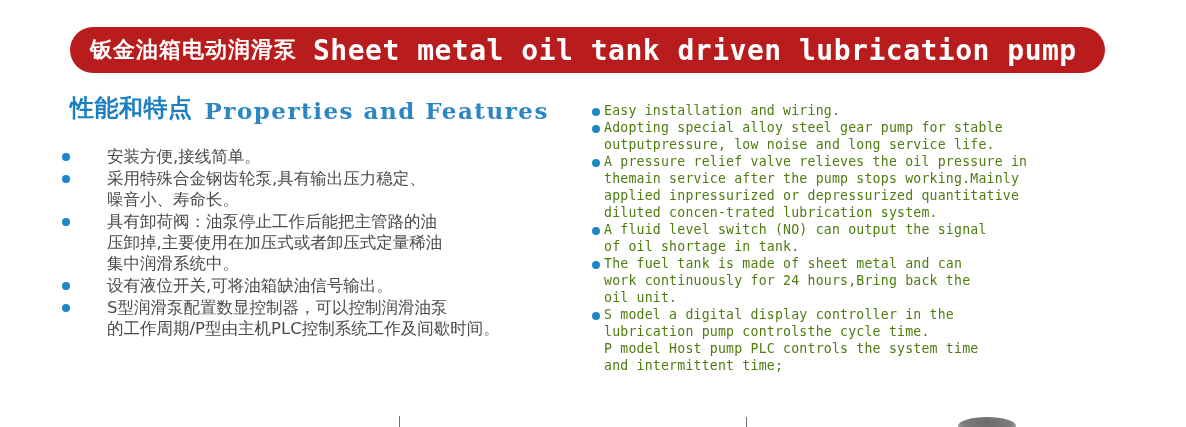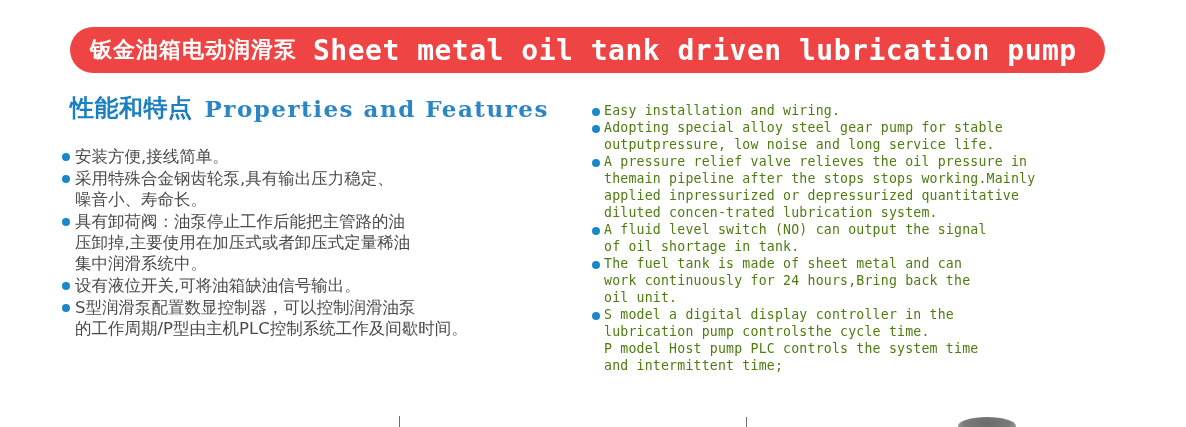--- a/index.html
+++ b/index.html
@@ -15,21 +15,21 @@
     font-family: "Liberation Sans", sans-serif;
   }
 
   
   #title-banner {
     position: absolute;
     left: 70px;
     top: 27px;
     width: 1035px;
     height: 46px;
-    background: #ef4444;
+    background: #b91c1c;
     border-radius: 23px;
     display: flex;
     align-items: center;
     box-sizing: border-box;
     padding-left: 20px;
   }
   #title-cn {
     color: #ffffff;
     font-family: "DejaVu Sans", sans-serif;
     font-size: 22px;
@@ -46,21 +46,21 @@
     white-space: nowrap;
     margin-left: 16px;
   }
 
   
   #section-heading {
     position: absolute;
     left: 70px;
     top: 92px;
     display: flex;
-    align-items: center;
+    align-items: flex-end;
     white-space: nowrap;
   }
   #section-heading-cn {
     color: #1a7fc1;
     font-family: "DejaVu Sans", sans-serif;
     font-size: 24px;
     font-weight: bold;
     letter-spacing: 0.5px;
   }
   #section-heading-en {
@@ -93,21 +93,21 @@
   }
   .bullet-dot {
     flex: 0 0 auto;
     width: 8px;
     height: 8px;
     border-radius: 50%;
     background: #1b87c9;
   }
 
   
-  #cn-column .bullet-item { margin-bottom: 1px; }
+  #cn-column .bullet-item { margin-bottom: 1px; gap: 32px; }
   #cn-column .bullet-dot {
     margin-top: 7px;
     margin-right: 5px;
   }
   .cn-text {
     font-family: "DejaVu Sans", sans-serif;
     font-size: 16.5px;
     line-height: 21px;
     color: #4a4a4a;
     letter-spacing: 0px;
@@ -192,21 +192,21 @@
     <span class="en-text">Easy installation and wiring.</span>
   </div>
   <div class="bullet-item">
     <span class="bullet-dot"></span>
     <span class="en-text">Adopting special alloy steel gear pump for stable
 outputpressure, low noise and long service life.</span>
   </div>
   <div class="bullet-item">
     <span class="bullet-dot"></span>
     <span class="en-text">A pressure relief valve relieves the oil pressure in
-themain pipeline after the stops stops working.Mainly
+themain service after the pump stops working.Mainly
 applied inpressurized or depressurized quantitative
 diluted concen-trated lubrication system.</span>
   </div>
   <div class="bullet-item">
     <span class="bullet-dot"></span>
     <span class="en-text">A fluid level switch (NO) can output the signal
 of oil shortage in tank.</span>
   </div>
   <div class="bullet-item">
     <span class="bullet-dot"></span>

